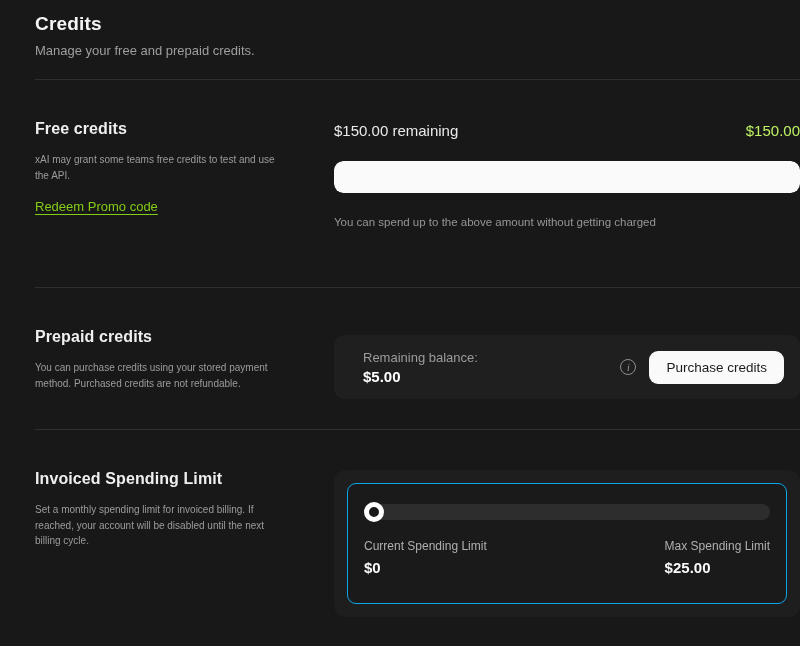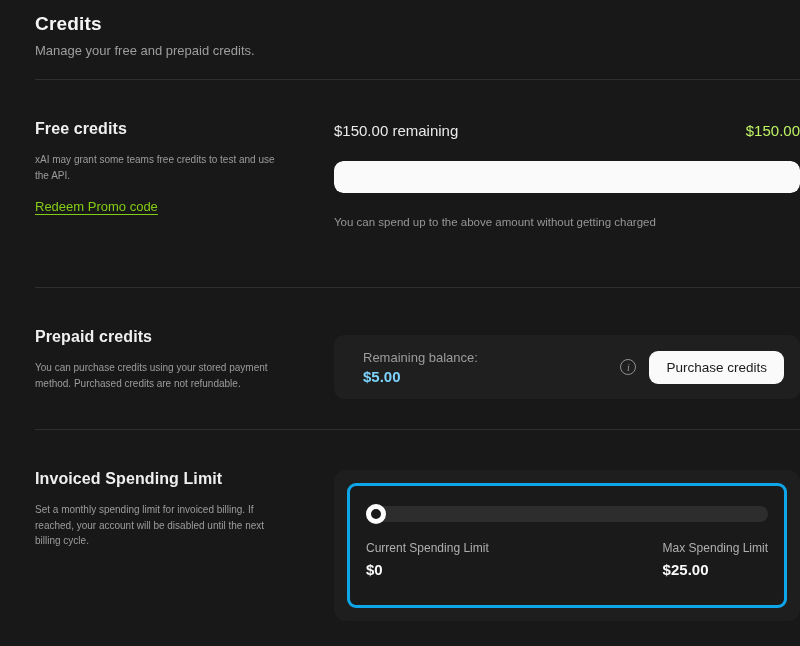--- a/index.html
+++ b/index.html
@@ -48,42 +48,42 @@
 
   
   .balance-card {
     margin-top: 7px;
     background: #1f1f1f; border-radius: 10px;
     padding: 13px 16px 13px 29px;
     display: flex; align-items: center; justify-content: space-between;
     height: 64px;
   }
   .balance-label { font-size: 13px; color: #9c9c9c; }
-  .balance-value { margin-top: 3px; font-size: 15px; font-weight: 600; color: #7dd3fc; }
+  .balance-value { margin-top: 3px; font-size: 15px; font-weight: 600; color: #ffffff; }
   .balance-actions { display: flex; align-items: center; gap: 13px; }
   .info-icon {
     width: 16px; height: 16px; border-radius: 50%;
     border: 1px solid #8f8f8f; color: #9e9e9e;
     display: inline-flex; align-items: center; justify-content: center;
     font-size: 10px; font-family: "Liberation Serif", serif; font-style: italic;
     cursor: pointer; flex: none;
   }
   .purchase-btn {
     background: #fafafa; color: #1c1c1c; border: none; border-radius: 9px;
     font-family: "Liberation Sans", sans-serif;
     font-size: 13.5px; font-weight: 500; padding: 8px 17px; height: 33px;
     cursor: pointer;
   }
 
   
   .limit-card-outer {
     background: #1e1e1e; border-radius: 12px; padding: 13px;
   }
   .limit-card-inner {
-    background: #1a1a1a; border: 3px solid #0ea5e9; border-radius: 9px;
+    background: #1a1a1a; border: 1px solid #0ea5e9; border-radius: 9px;
     padding: 18px 16px 27px 16px;
   }
   .slider { position: relative; height: 20px; cursor: pointer; }
   .slider-track {
     position: absolute; top: 2px; left: 0; right: 0; height: 16px;
     background: #2d2d2d; border-radius: 8px;
   }
   .slider-knob {
     position: absolute; top: 0; width: 20px; height: 20px;
     border-radius: 50%; background: #191919; border: 5px solid #ffffff;

